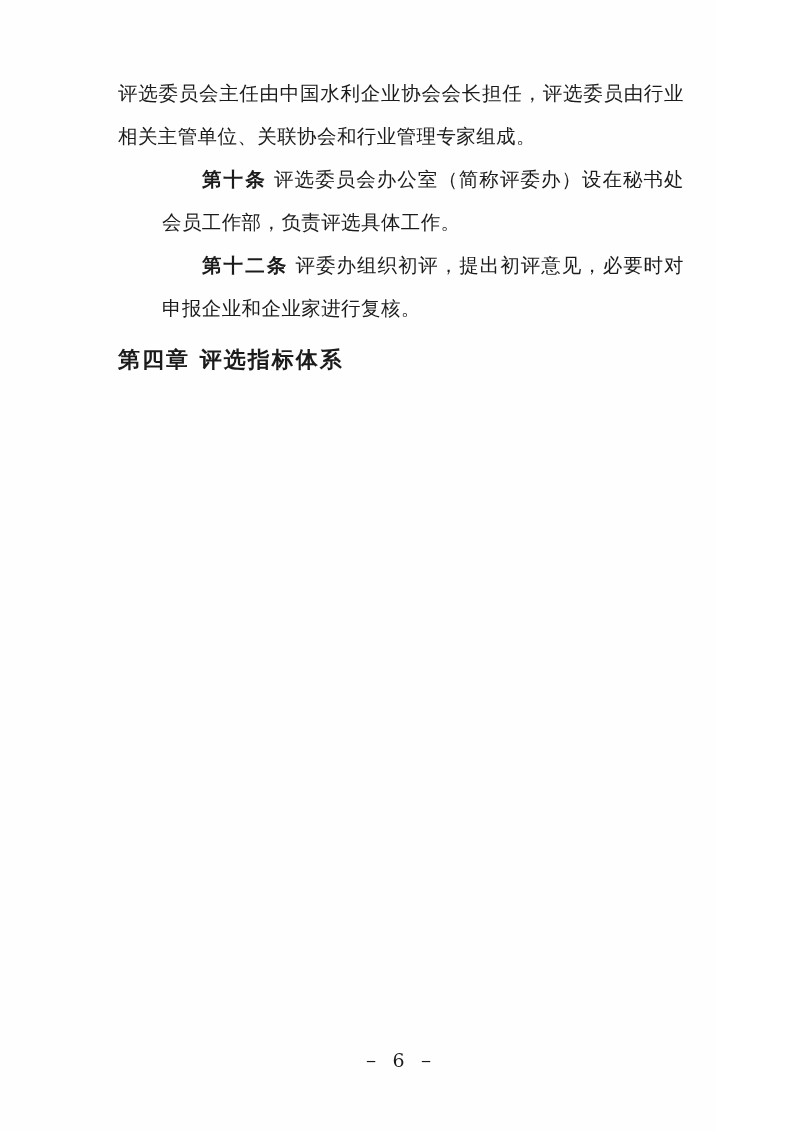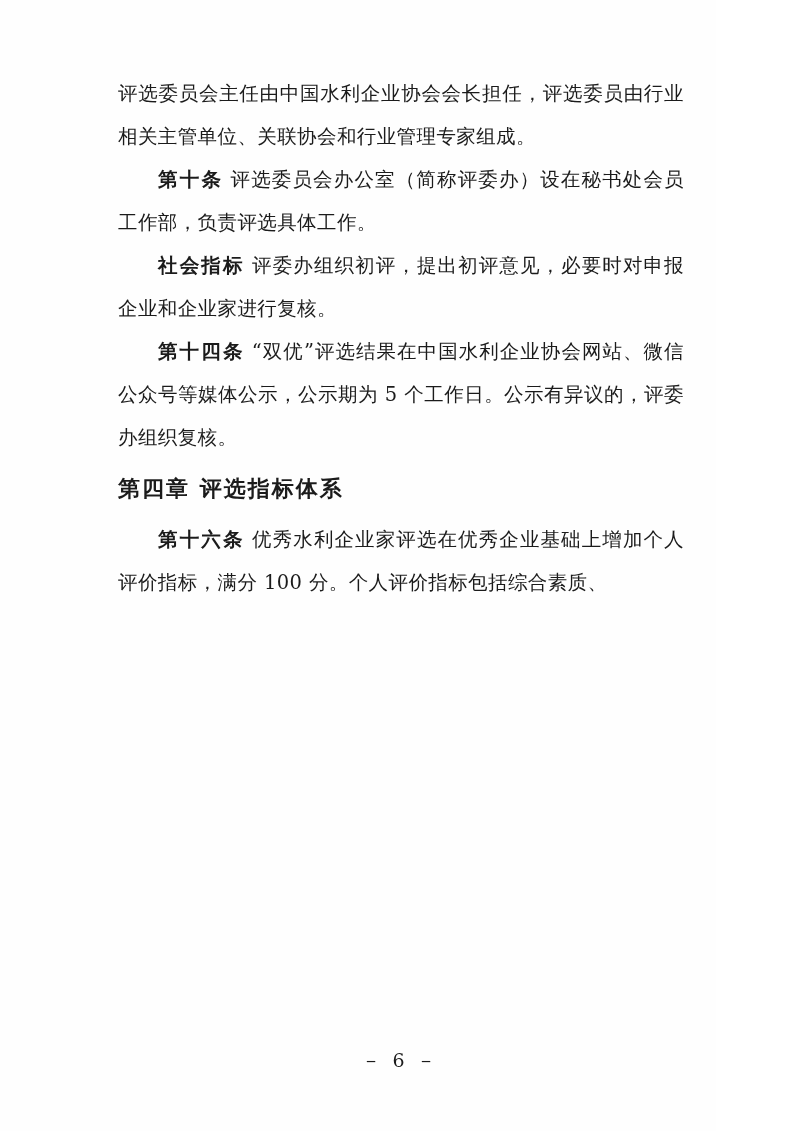--- a/index.html
+++ b/index.html
@@ -31,20 +31,21 @@
   p.para {
     margin: 0 0 0 0;
     font-size: 19.5px;
     line-height: 43px;
     text-align: justify;
     text-justify: inter-ideograph;
     letter-spacing: 0.4px;
   }
   p.indent {
     text-indent: 2.05em;
+    margin-left: 44px;
   }
   .heading {
     margin: 0;
     font-size: 22px;
     line-height: 43px;
     text-align: left;
     font-weight: bold;
     letter-spacing: 2px;
   }
   .term {
@@ -73,38 +74,30 @@
       <span>评选委员会主任由中国水利企业协会会长担任，评选委员由行业相关主管单位、关联协会和行业管理专家组成。</span>
     </p>
 
     <p class="para indent">
       <span class="term">第十条</span>
       <span>评选委员会办公室（简称评委办）设在秘书处会员工作部，负责评选具体工作。</span>
     </p>
 
 
     <p class="para indent">
-      <span class="term">社会指标</span>
+      <span class="term">第十二条</span>
       <span>评委办组织初评，提出初评意见，必要时对申报企业和企业家进行复核。</span>
     </p>
 
 
-    <p class="para indent">
-      <span class="term">第十四条</span>
-      <span>“双优”评选结果在中国水利企业协会网站、微信公众号等媒体公示，公示期为 5 个工作日。公示有异议的，评委办组织复核。</span>
-    </p>
 
     <div class="spacer-sm"></div>
 
     <p class="heading">第四章   评选指标体系</p>
 
     <div class="spacer-sm"></div>
 
 
-    <p class="para indent">
-      <span class="term">第十六条</span>
-      <span>优秀水利企业家评选在优秀企业基础上增加个人评价指标，满分 100 分。个人评价指标包括综合素质、</span>
-    </p>
 
   </div>
 
   <div class="footer">－ 6 －</div>
 </div>
 
 </body></html>

